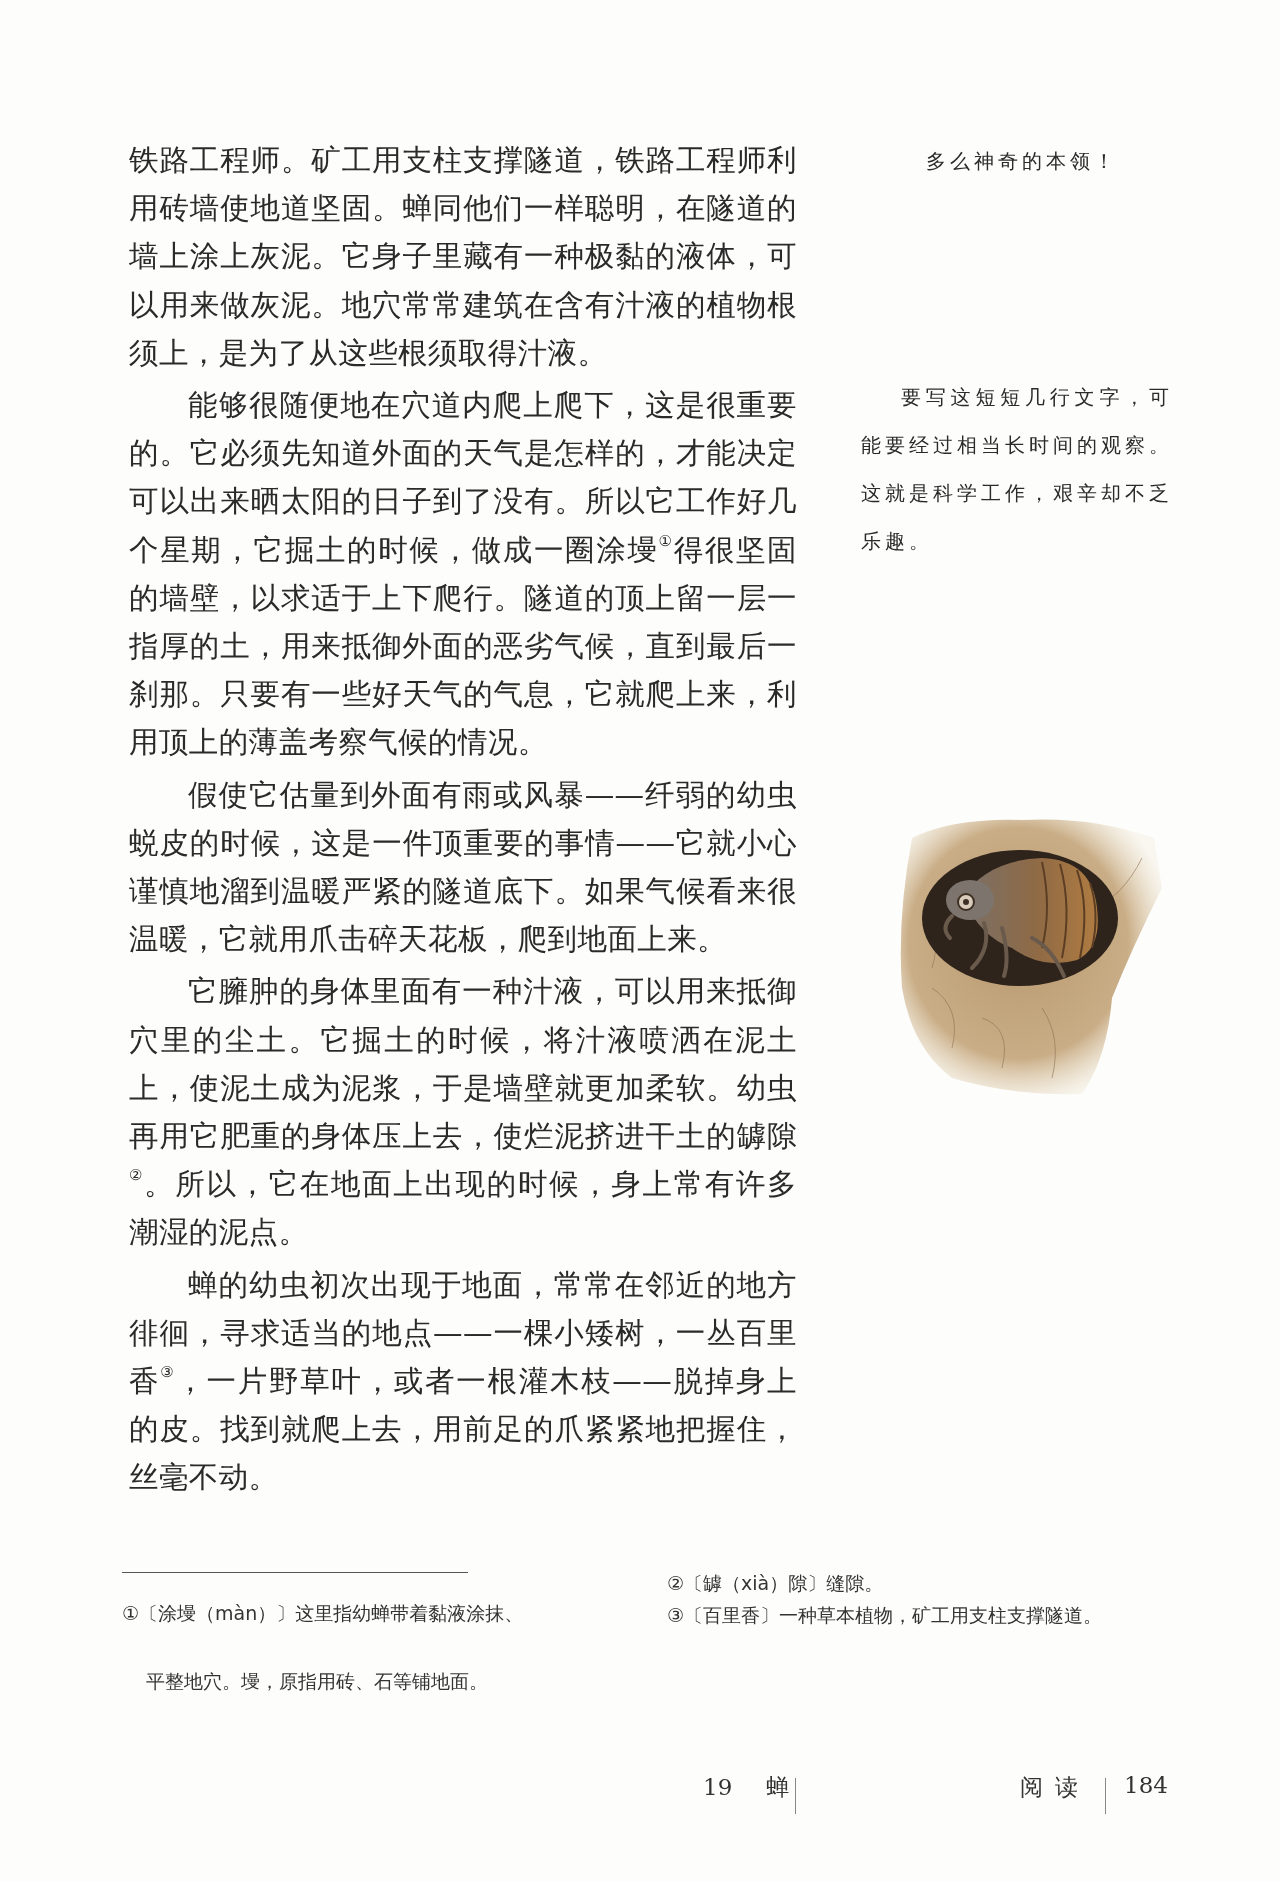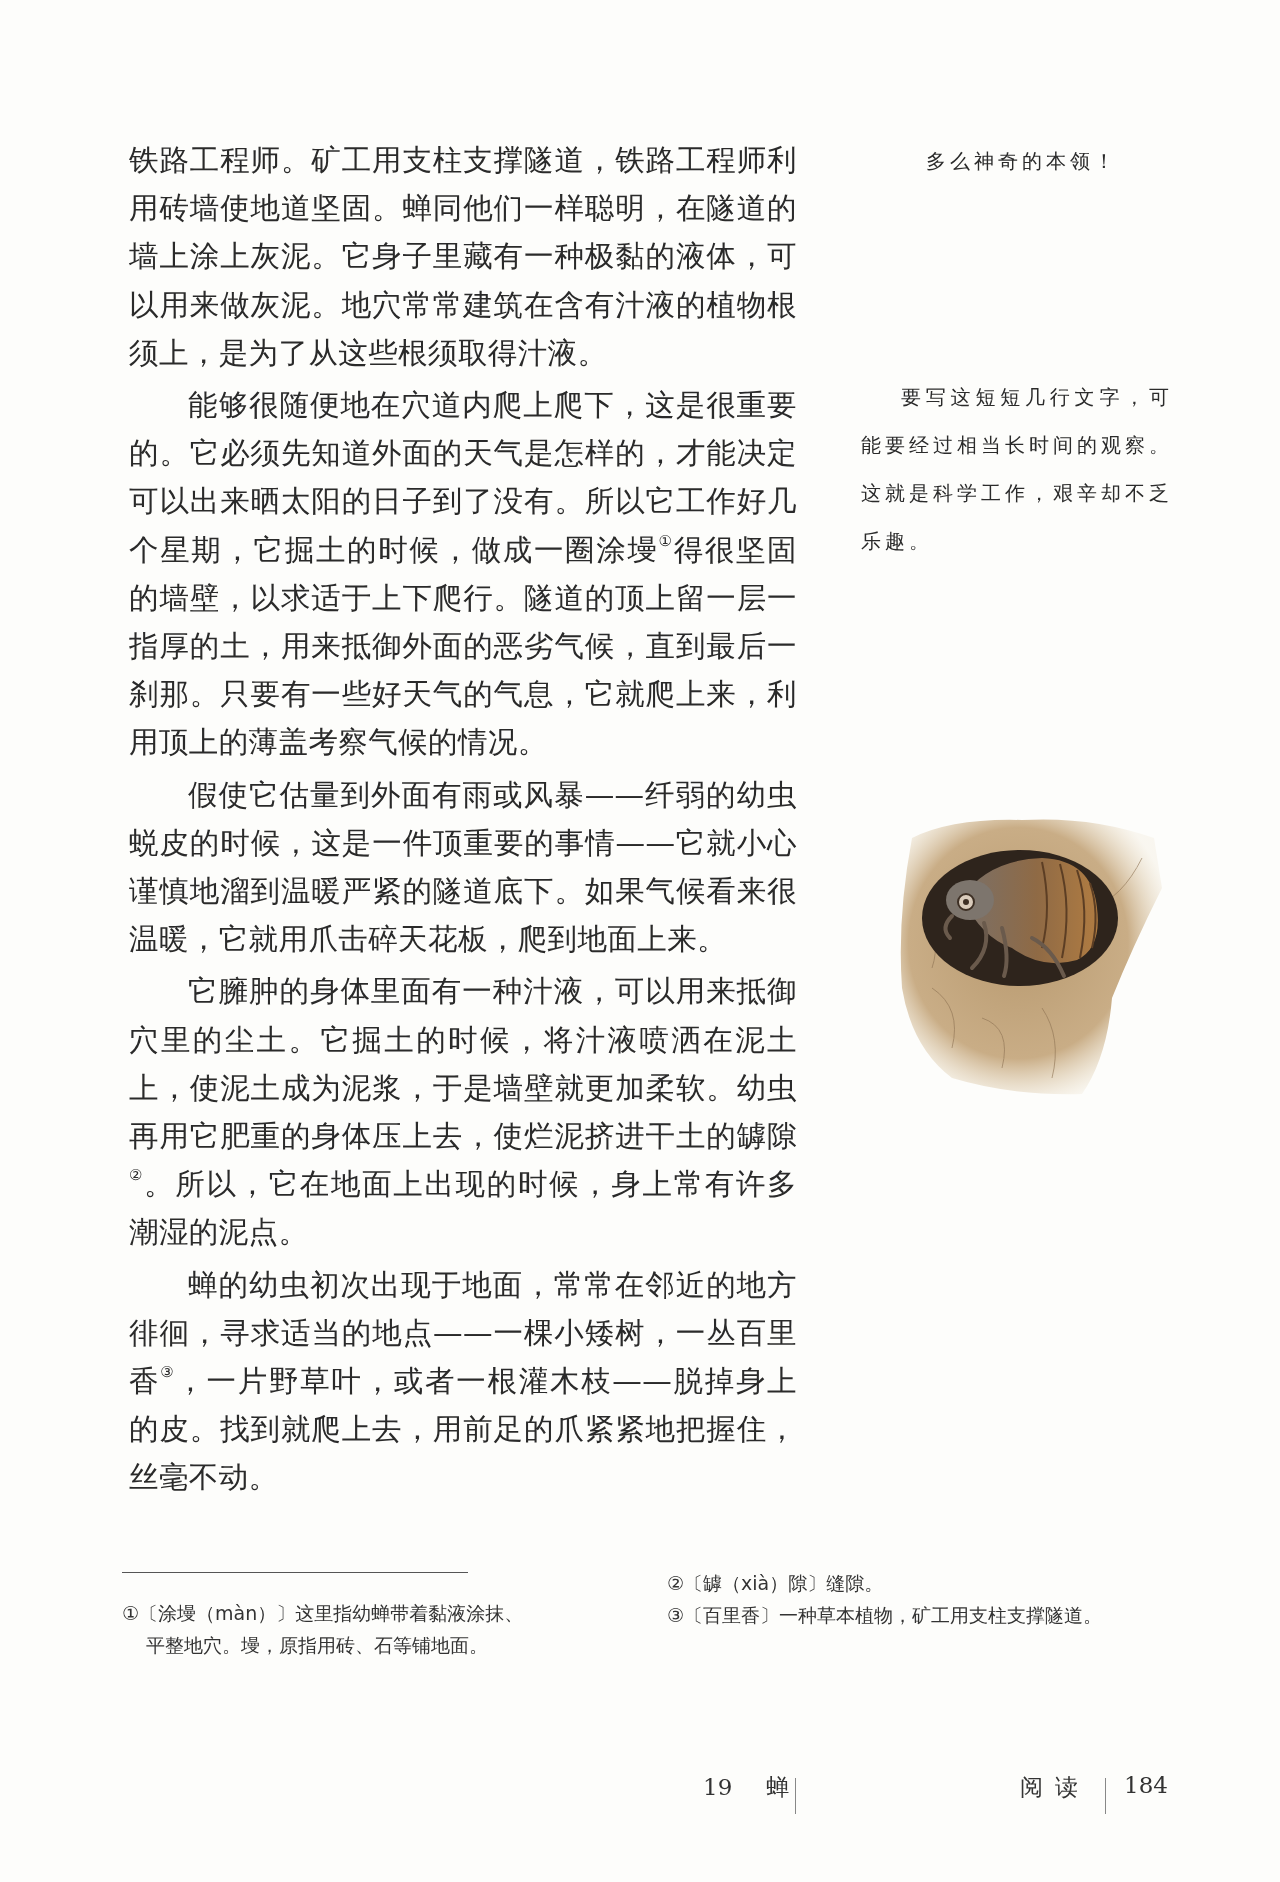--- a/index.html
+++ b/index.html
@@ -9,21 +9,21 @@
   .para { font-size:29.5px; line-height:48.2px; margin:4px; text-align:justify; letter-spacing:0.4px; }
   .para.indent { text-indent:2em; }
   .para sup { font-size:15px; vertical-align:14px; line-height:0; }
   .note { position:absolute; font-family:"DejaVu Serif",serif; font-size:20px; line-height:48px; color:#2b2b2b; letter-spacing:4px; }
   .note1 { left:926px; top:137px; width:250px; }
   .note2 { left:861px; top:373px; width:312px; text-indent:2em; text-align:justify; }
   .illus { position:absolute; left:892px; top:798px; width:276px; height:300px; }
   .rule { position:absolute; left:122px; top:1572px; width:346px; border-top:1.5px solid #555; }
   .fn { position:absolute; font-family:"DejaVu Sans","Liberation Sans",sans-serif; font-size:19px; line-height:32px; color:#333; }
   .fn1 { left:122px; top:1597px; width:520px; }
-  .fn1 .l2 { padding-left:24px; }
+  .fn1 .l2 { padding-left:24px;margin-top:36px; }
   .fn2 { left:667px; top:1567px; width:520px; }
   .footer { position:absolute; top:1772px; font-family:"DejaVu Serif",serif; font-size:23px; color:#333; }
   .f-left { left:703px; }
   .f-left .num { margin-right:34px; }
   .vbar { position:absolute; top:1778px; width:1px; height:36px; background:#888; }
   .f-right { left:1020px; letter-spacing:12px;text-align:right; }
   .f-page { left:1124px; letter-spacing:0; }
 </style>
 </head>
 <body>

